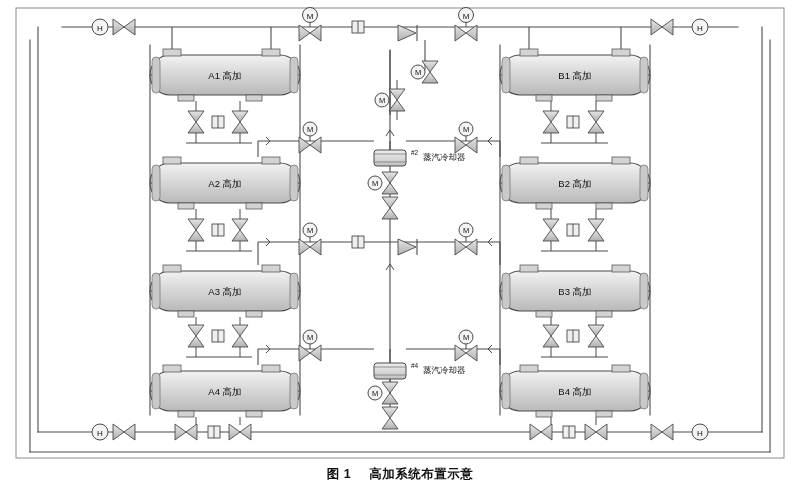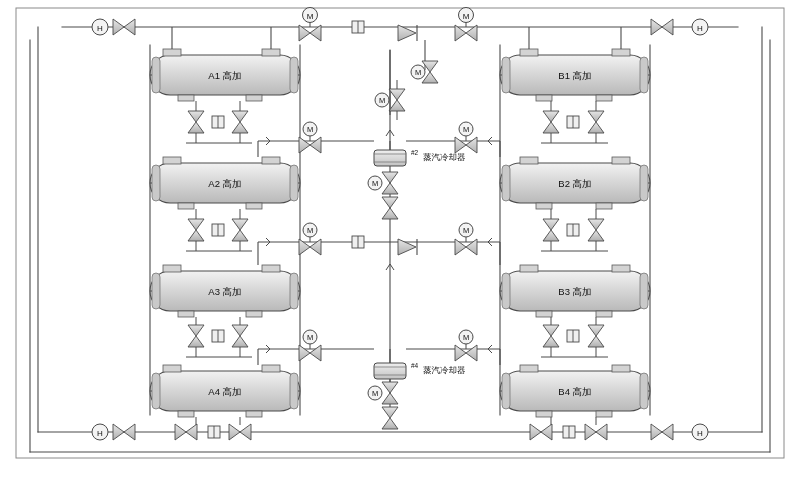--- a/index.html
+++ b/index.html
@@ -539,14 +539,18 @@
       <path d="M 270 349 L 266 345 M 270 349 L 266 353" stroke-width="1"></path>
       <path d="M 488 141 L 492 137 M 488 141 L 492 145" stroke-width="1"></path>
       <path d="M 488 242 L 492 238 M 488 242 L 492 246" stroke-width="1"></path>
       <path d="M 488 349 L 492 345 M 488 349 L 492 353" stroke-width="1"></path>
       <path d="M 390 130 L 386 136 M 390 130 L 394 136" stroke-width="1"></path>
       <path d="M 390 264 L 386 270 M 390 264 L 394 270" stroke-width="1"></path>
     </g>
 
   </svg>
 
+  <div class="caption">
+    <span class="cap-num">图 1</span>
+    <span>高加系统布置示意</span>
+  </div>
 
 </div>
 
 </body></html>

